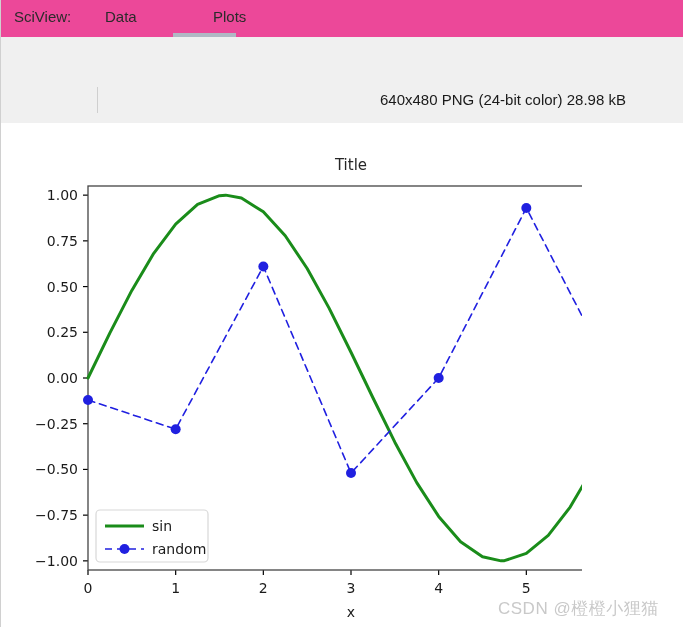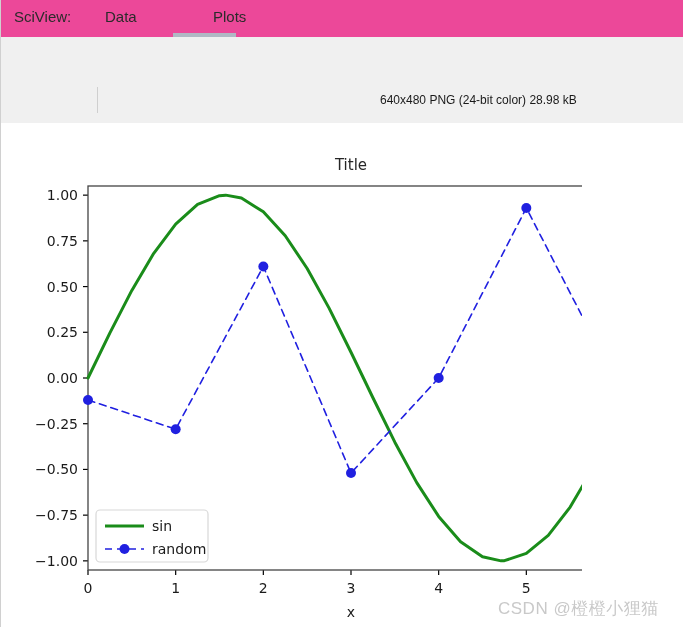--- a/index.html
+++ b/index.html
@@ -74,21 +74,21 @@
     left: 96px;
     top: 50px;
     width: 1px;
     height: 26px;
     background: #cfcfcf;
   }
   .statustext {
     position: absolute;
     left: 379px;
     top: 51px;
-    font-size: 12px;
+    font-size: 15px;
     color: #1a1a1a;
     white-space: nowrap;
     line-height: 24px;
   }
 
   
   .plotarea {
     position: absolute;
     left: 0; top: 123px;
     width: 581px;

